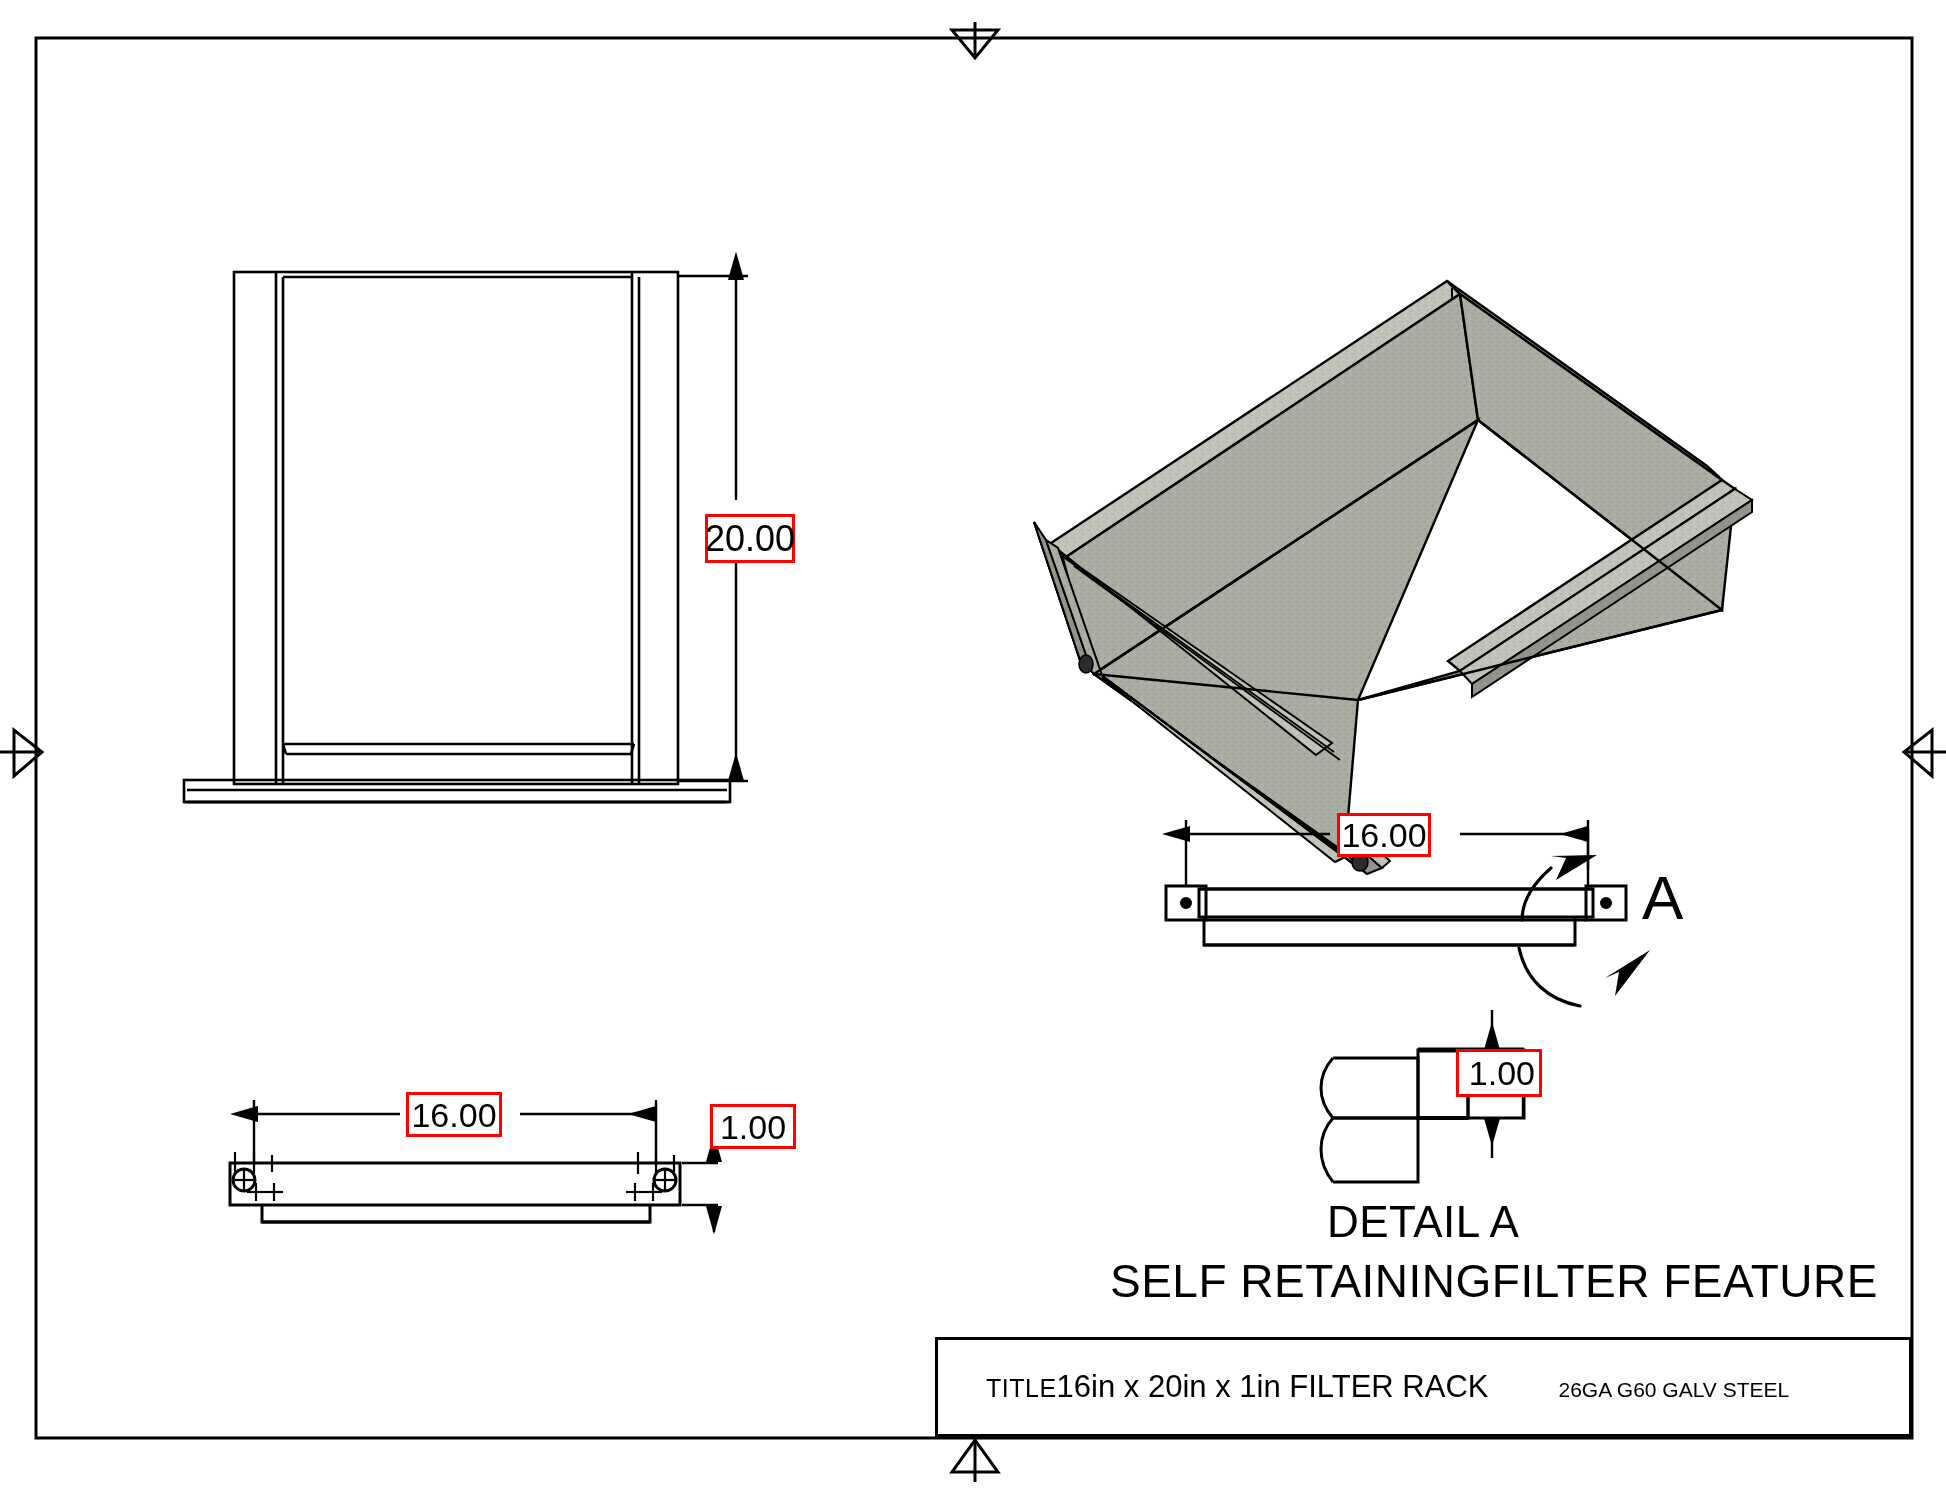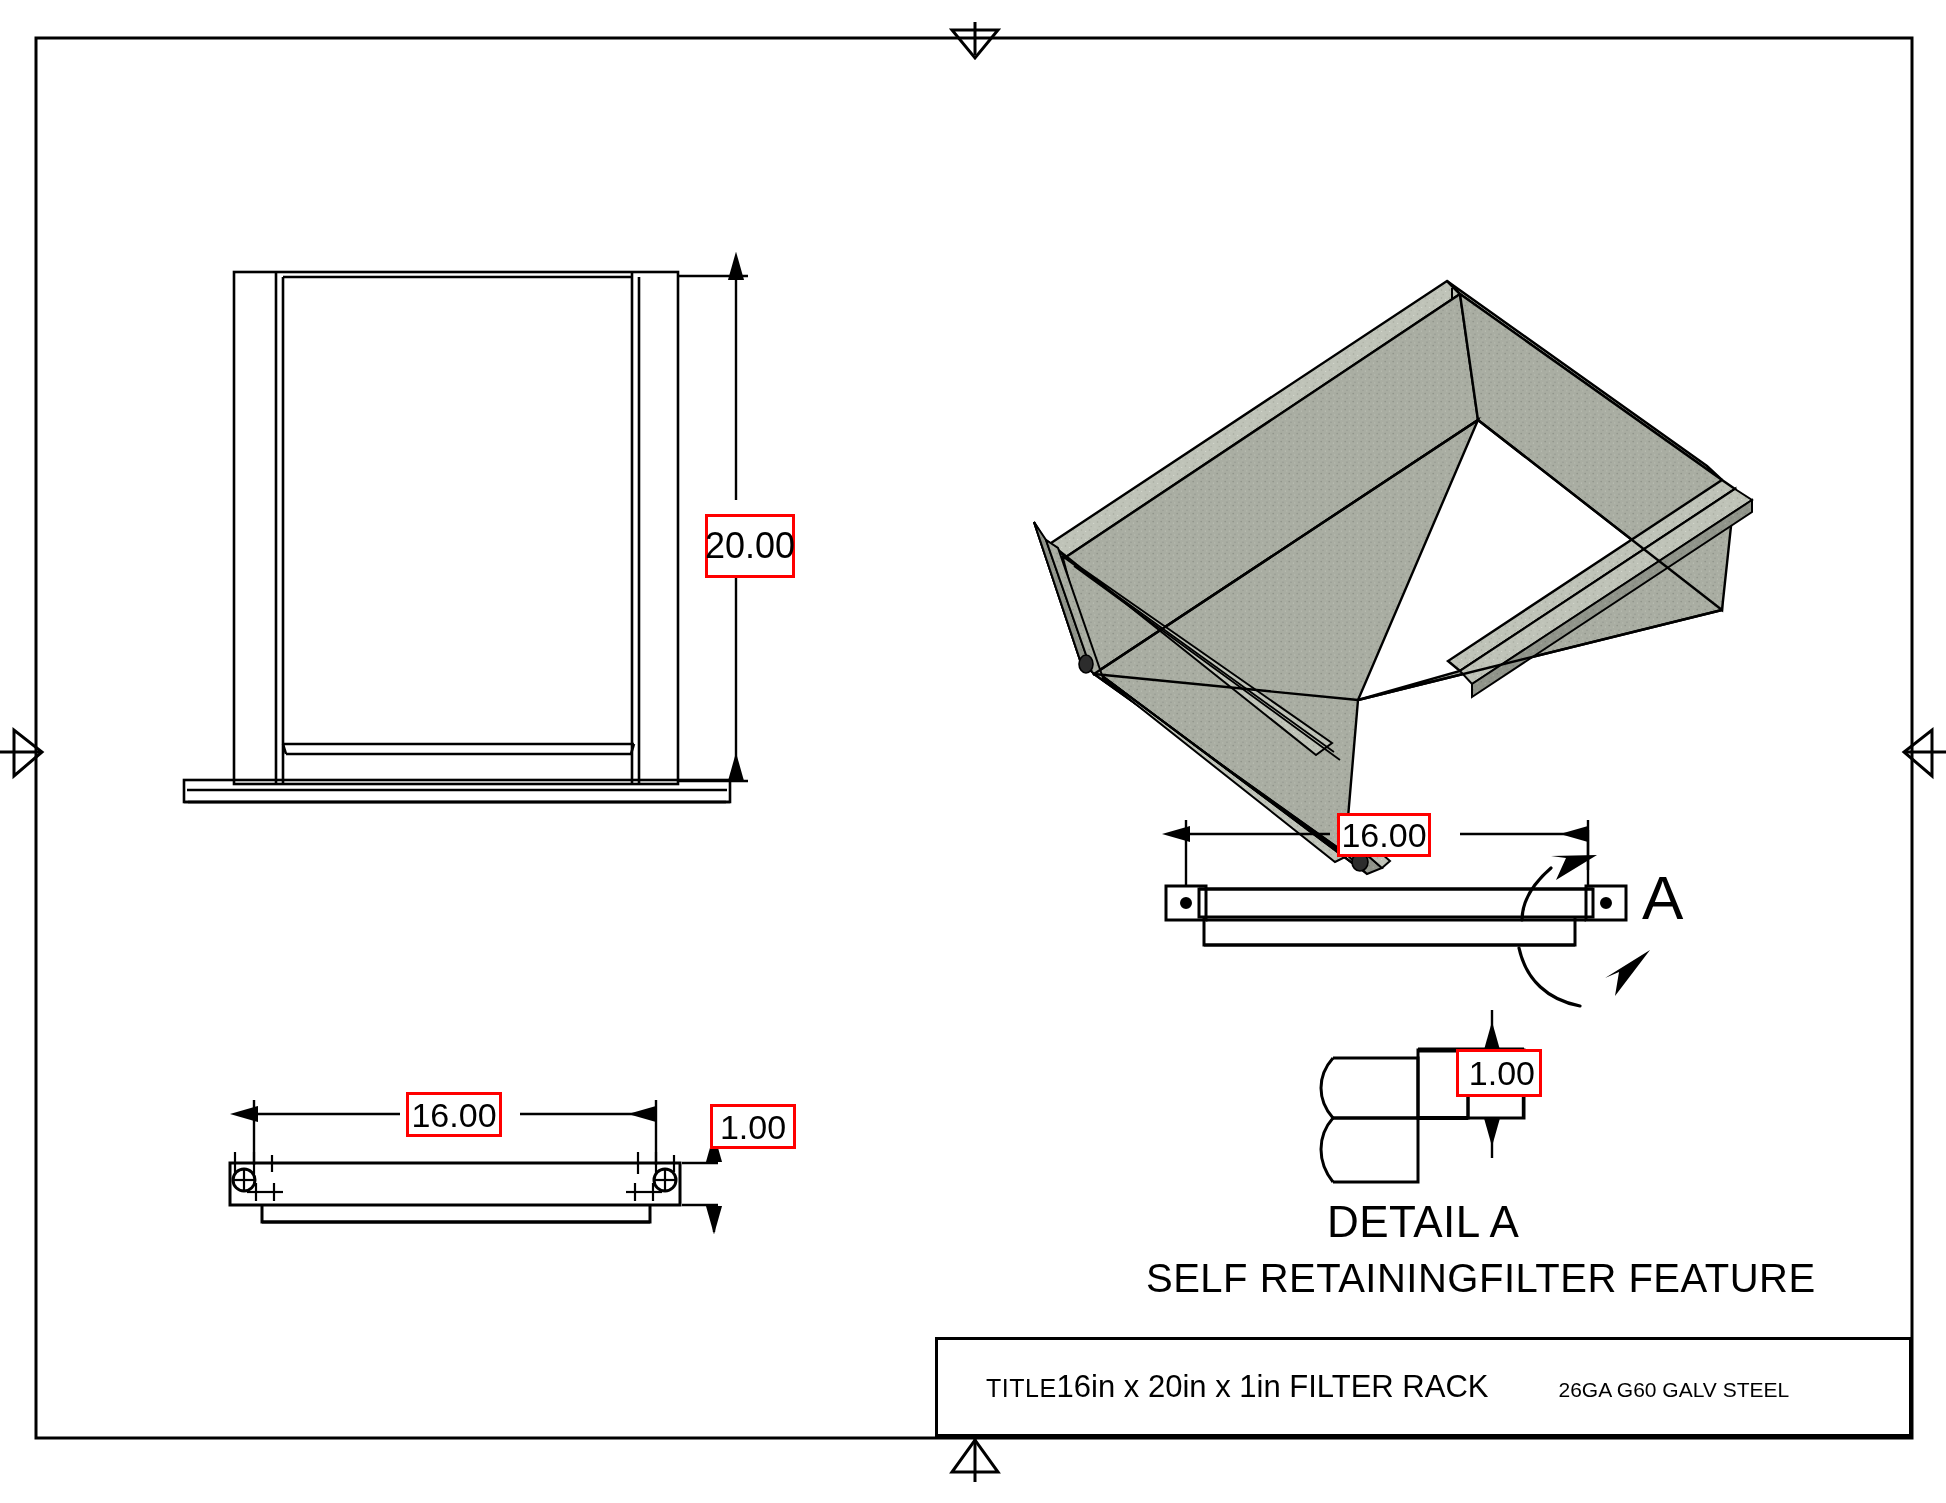--- a/index.html
+++ b/index.html
@@ -70,23 +70,22 @@
   }
   .tb-material {
     font-size: 21px;
     margin-left: 70px;
   }
   .detail-title {
     font-size: 44px;
     letter-spacing: 0.5px;
   }
   .detail-sub {
-    font-size: 40px;
+    font-size: 46px;
     letter-spacing: 0.5px;
-    margin-left: 36px;
   }
   .section-letter {
     font-size: 62px;
     letter-spacing: 0px;
   }
 </style>
 </head>
 <body>
 
 <div id="sheet">
@@ -328,21 +327,21 @@
     <g stroke="#000000" stroke-width="2.4" fill="none">
       <line x1="682" y1="1163" x2="718" y2="1163"></line>
       <line x1="682" y1="1205" x2="718" y2="1205"></line>
 
       <path d="M 714 1126 L 714 1160" marker-end="url(#arrowEnd)"></path>
       <path d="M 714 1232 L 714 1208" marker-end="url(#arrowEnd)"></path>
       <line x1="714" y1="1126" x2="760" y2="1126"></line>
     </g>
   </svg>
 
-  <div class="dim-text dim-boxed" style="left:705px; top:514px; width:90px; height:64px; font-size:36px;">20.00</div>
+  <div class="dim-text dim-boxed" style="left:705px; top:514px; width:90px; height:49px; font-size:36px;">20.00</div>
 
   <div class="dim-text dim-boxed" style="left:1337px; top:813px; width:94px; height:44px; font-size:34px;">16.00</div>
 
   <div class="dim-text dim-boxed" style="left:406px; top:1092px; width:96px; height:45px; font-size:34px;">16.00</div>
 
   <div class="dim-text dim-boxed" style="left:710px; top:1104px; width:86px; height:45px; font-size:34px;">1.00</div>
 
   <div class="dim-text dim-boxed" style="left:1456px; top:1049px; width:86px; height:48px; font-size:34px; justify-content:flex-end; padding-right:4px;">1.00</div>
 
   <div class="plain-text section-letter" style="left:1642px; top:867px;">A</div>

